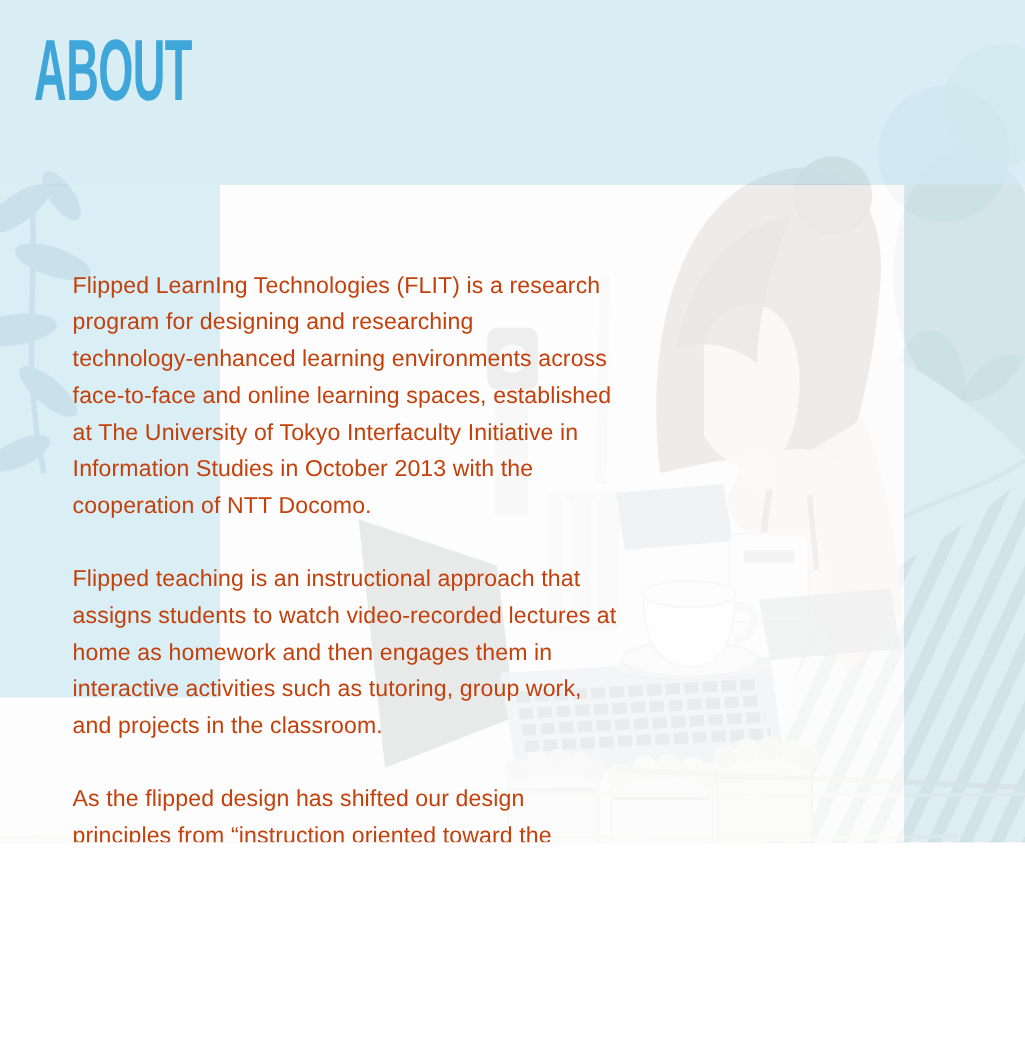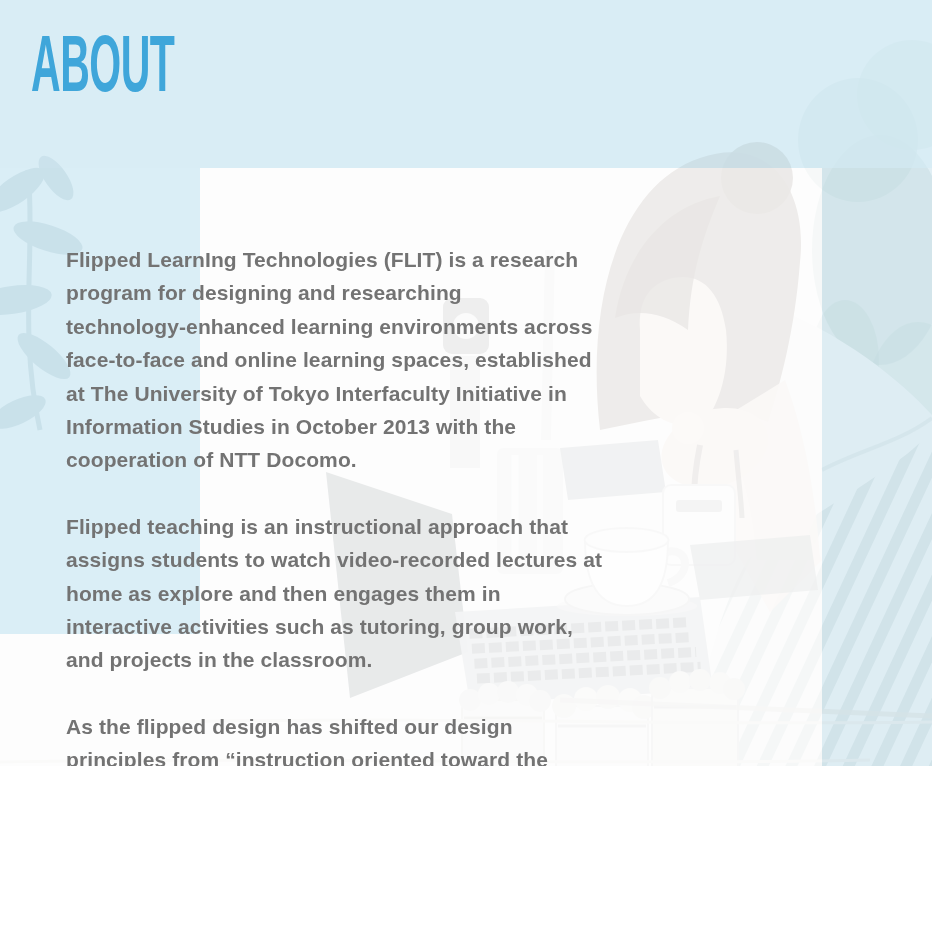--- a/index.html
+++ b/index.html
@@ -16,21 +16,21 @@
   .ov-blue-left{left:0;top:168px;width:200px;height:466px;background:rgba(211,235,245,0.82);}
   .ov-blue-right{left:822px;top:168px;width:110px;height:779px;background:rgba(211,235,245,0.60);}
   .title{
     position:absolute;z-index:2;left:31px;top:24px;margin:0;
     font-size:79px;font-weight:700;line-height:1;color:#3fa6da;
     letter-spacing:-1px;transform:scaleX(0.52);transform-origin:left top;
     white-space:nowrap;
   }
   .text{
     position:absolute;z-index:2;left:66px;top:243px;width:660px;
-    font-size:21px;line-height:33.4px;color:#737373;letter-spacing:0.1px;font-weight:bold;
+    font-size:21px;line-height:33.4px;color:#c2410c;letter-spacing:0.1px;
   }
   .text p{margin:0 0 33px 0;white-space:pre-line;}
 </style>
 </head>
 <body>
 
 <div class="page">
 
   <svg class="photo" width="932" height="947" viewBox="0 0 932 947" role="img" aria-label="Faded photo of a woman resting her chin on her hand while studying at a laptop, with a coffee cup, covered jars and a plant">
     <defs>
@@ -179,21 +179,21 @@
   <div class="text">
     <p>Flipped LearnIng Technologies (FLIT) is a research
 program for designing and researching
 technology-enhanced learning environments across
 face-to-face and online learning spaces, established
 at The University of Tokyo Interfaculty Initiative in
 Information Studies in October 2013 with the
 cooperation of NTT Docomo.</p>
     <p>Flipped teaching is an instructional approach that
 assigns students to watch video-recorded lectures at
-home as explore and then engages them in
+home as homework and then engages them in
 interactive activities such as tutoring, group work,
 and projects in the classroom.</p>
     <p>As the flipped design has shifted our design
 principles from “instruction oriented toward the
 classroom” to “changing the classroom to fit
 learners,” we explore new capacities and design
 principles of flipped learning in both formal and
 informal settings through research and development.</p>
   </div>
 

